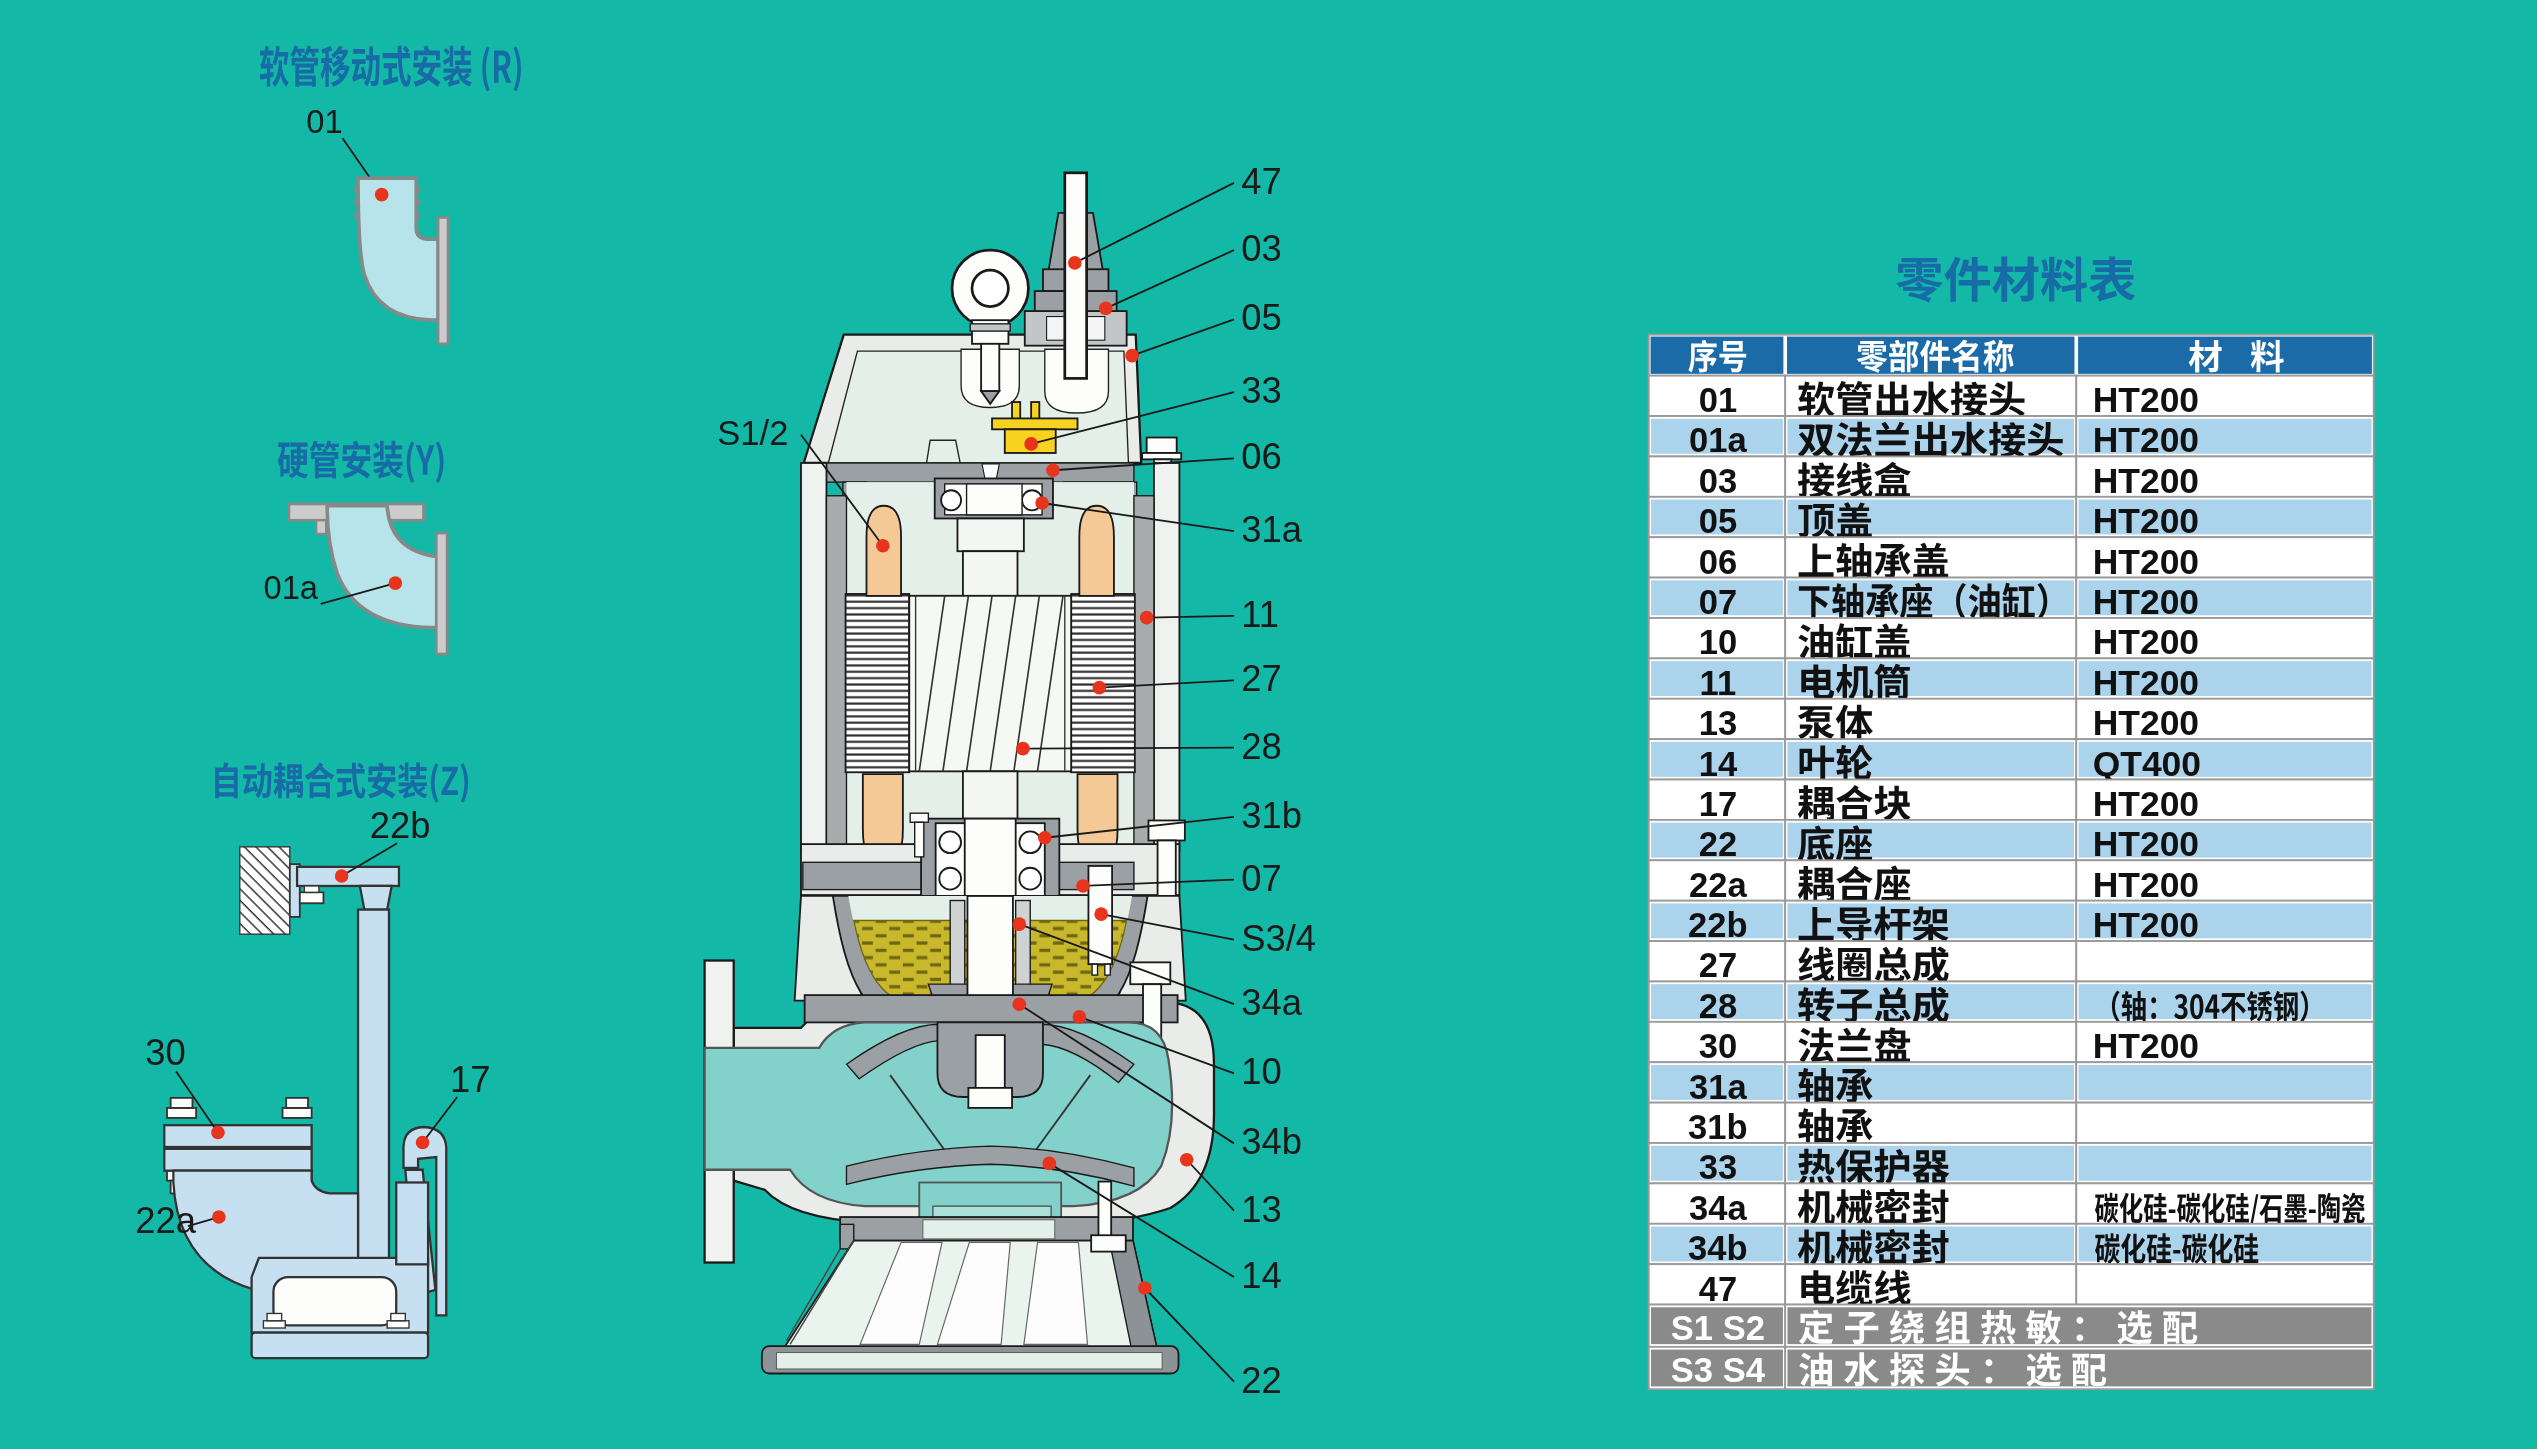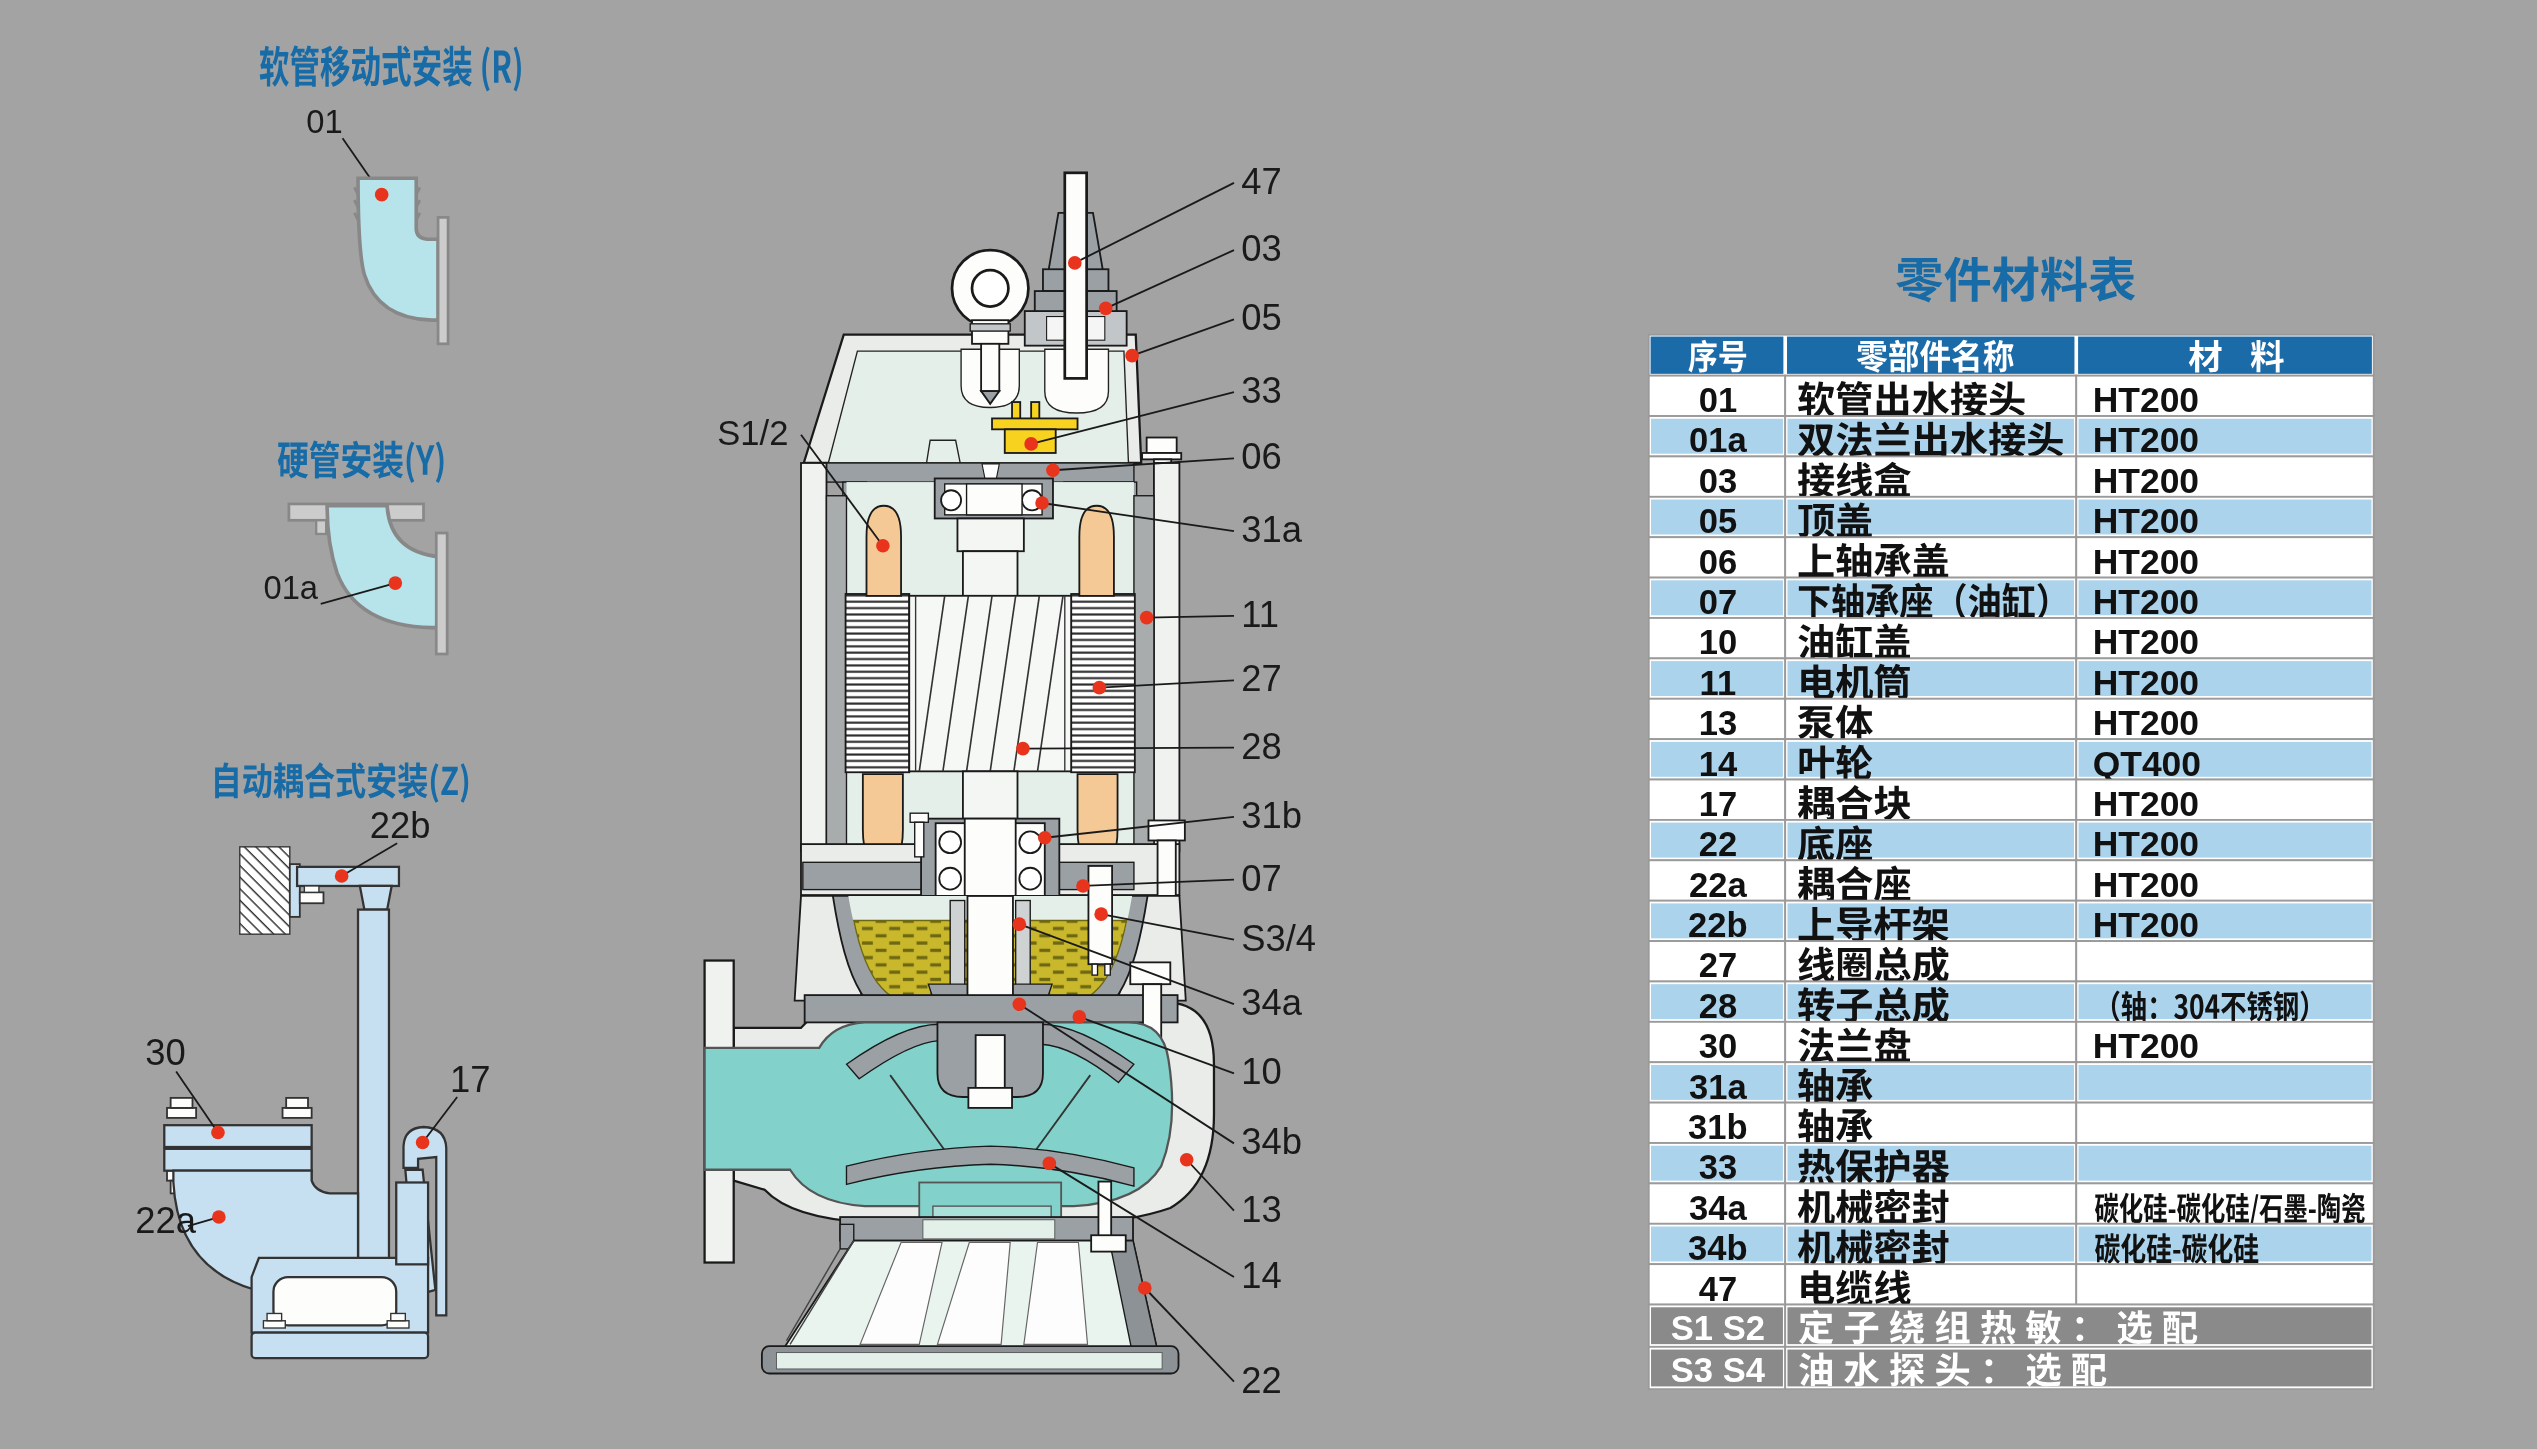--- a/index.html
+++ b/index.html
@@ -1,15 +1,15 @@
 <!DOCTYPE html>
 <html style="font-size:14.6px"><head><meta charset="utf-8">
 <style>
 html,body{margin:0;padding:0;background:#ffffff;}
-#page{position:relative;width:2538px;height:1449px;background:#a3a3a3;overflow:hidden;}
+#page{position:relative;width:2538px;height:1449px;background:#14b8a6;overflow:hidden;}
 </style></head>
 <body>
 <div id="page">
 <svg width="2538" height="1449" viewBox="0 0 2789 1593">
 <defs>
 <pattern id="hstator" width="8" height="7" patternUnits="userSpaceOnUse">
   <rect width="8" height="7" fill="#ffffff"></rect>
           <rect y="2.4" width="8" height="2.3" fill="#2a2a2a"></rect>
 </pattern>
 <pattern id="oilp" width="30" height="16" patternUnits="userSpaceOnUse">

